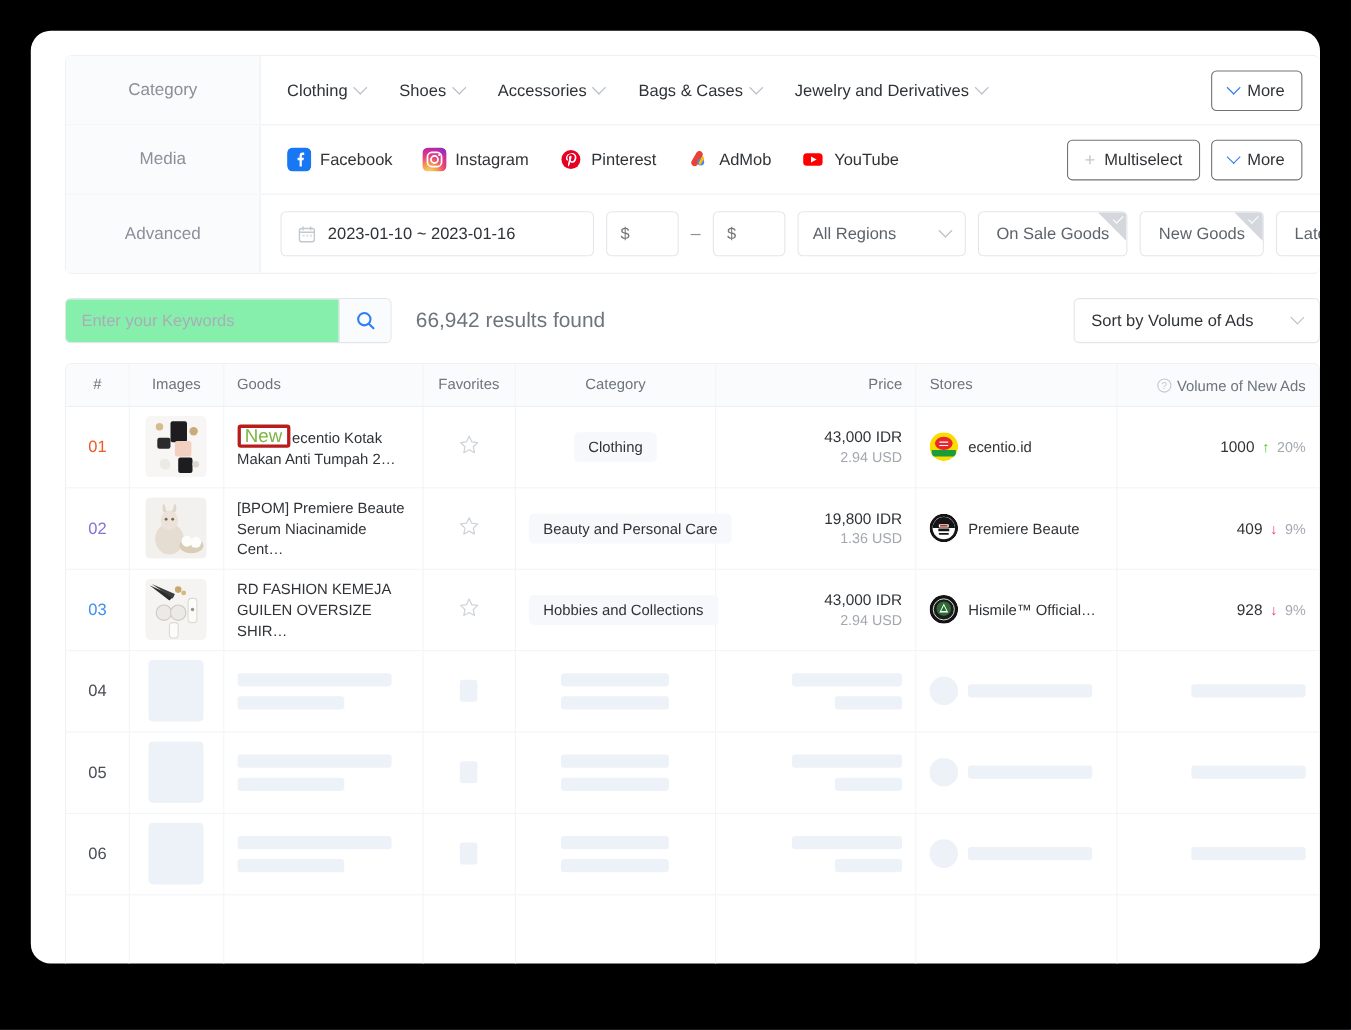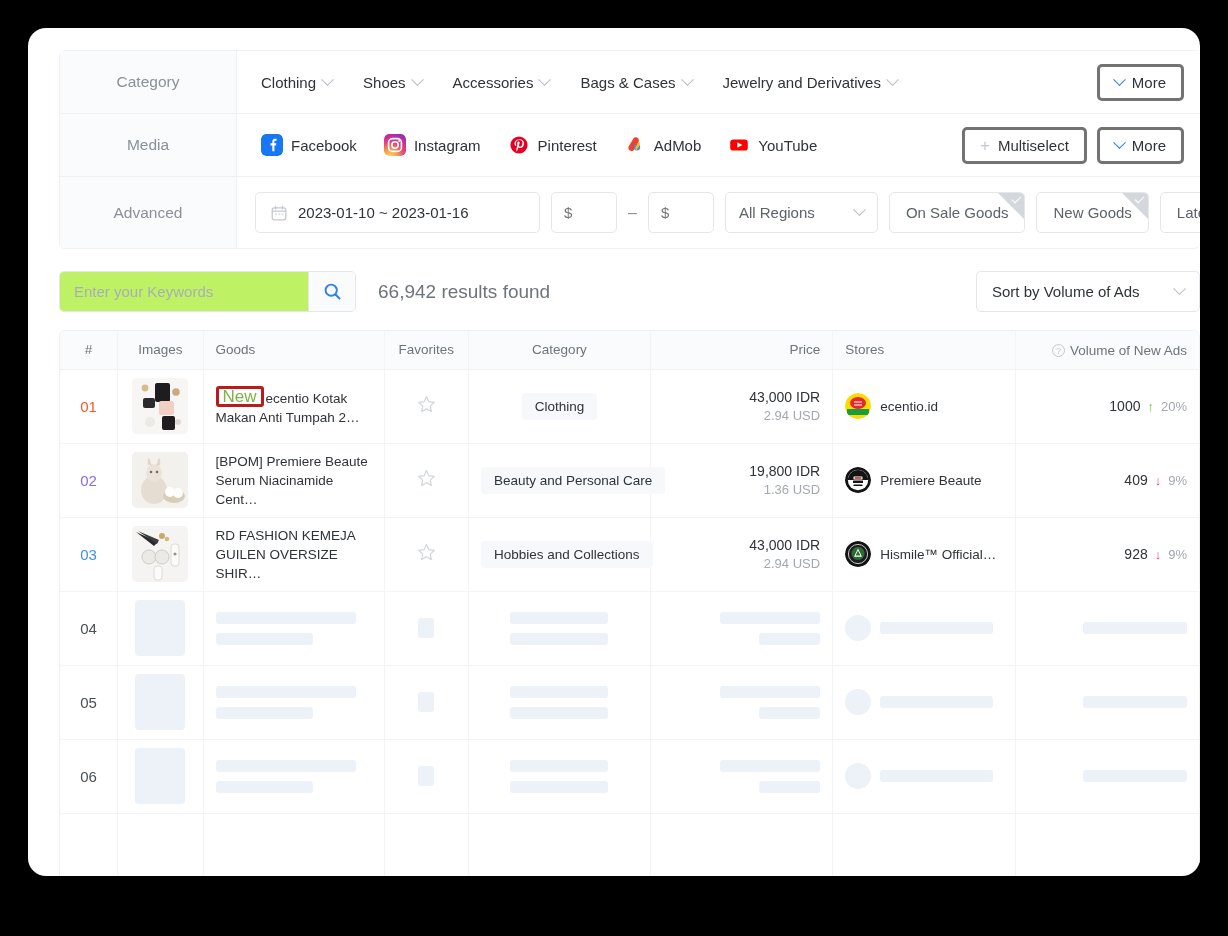--- a/index.html
+++ b/index.html
@@ -58,21 +58,21 @@
     margin-right: 31px; white-space: nowrap;
   }
   .chev {
     display:inline-block; width: 9px; height: 9px;
     border-right: 1.6px solid #b9bfc7; border-bottom: 1.6px solid #b9bfc7;
     transform: rotate(45deg) translate(-2px,-2px);
   }
   .chev.blue { border-color: #2f7ef5; }
 
   .pill-btn {
-    border: 3px solid #737373; background:#fff; border-radius: 5px;
+    border: 1px solid #737373; background:#fff; border-radius: 5px;
     height: 37px; padding: 0 15px; display: inline-flex; align-items: center;
     gap: 8px; font-size: 15px; color: #2f3337; cursor: pointer; white-space: nowrap;
   }
   .right-group { margin-left: auto; display: flex; align-items: center; gap: 10px; }
 
   .media-item {
     display: inline-flex; align-items: center; gap: 8px;
     font-size: 15px; color: #2f3337; cursor: pointer; margin-right: 27px; white-space: nowrap;
   }
   .mico { width: 22px; height: 22px; border-radius: 5px; display:block; }
@@ -107,21 +107,21 @@
   .search-row {
     margin: 22px 0 0 31px; width: 1141px;
     display: flex; align-items: center;
   }
   .search-box {
     display: flex; align-items: stretch;
     border: 1px solid #e3e6ea; border-radius: 5px; overflow: hidden; height: 41px;
   }
   .search-box input {
     border: none; outline: none; width: 248px; padding: 0 14px;
-    font-size: 15px; color: #2f3337; font-family: inherit; background: #bef264;
+    font-size: 15px; color: #2f3337; font-family: inherit; background: #86efac;
   }
   .search-box input::placeholder { color: #a9aeb6; }
   .search-btn {
     width: 47px; background: #fafbfc; border-left: 1px solid #e3e6ea;
     display: flex; align-items: center; justify-content: center; cursor: pointer;
   }
   .results-text { margin-left: 22px; font-size: 19px; color: #6e747c; }
   .sort-select {
     margin-left: auto; width: 224px; height: 41px;
     border: 1px solid #e3e6ea; border-radius: 5px; background:#fff;

